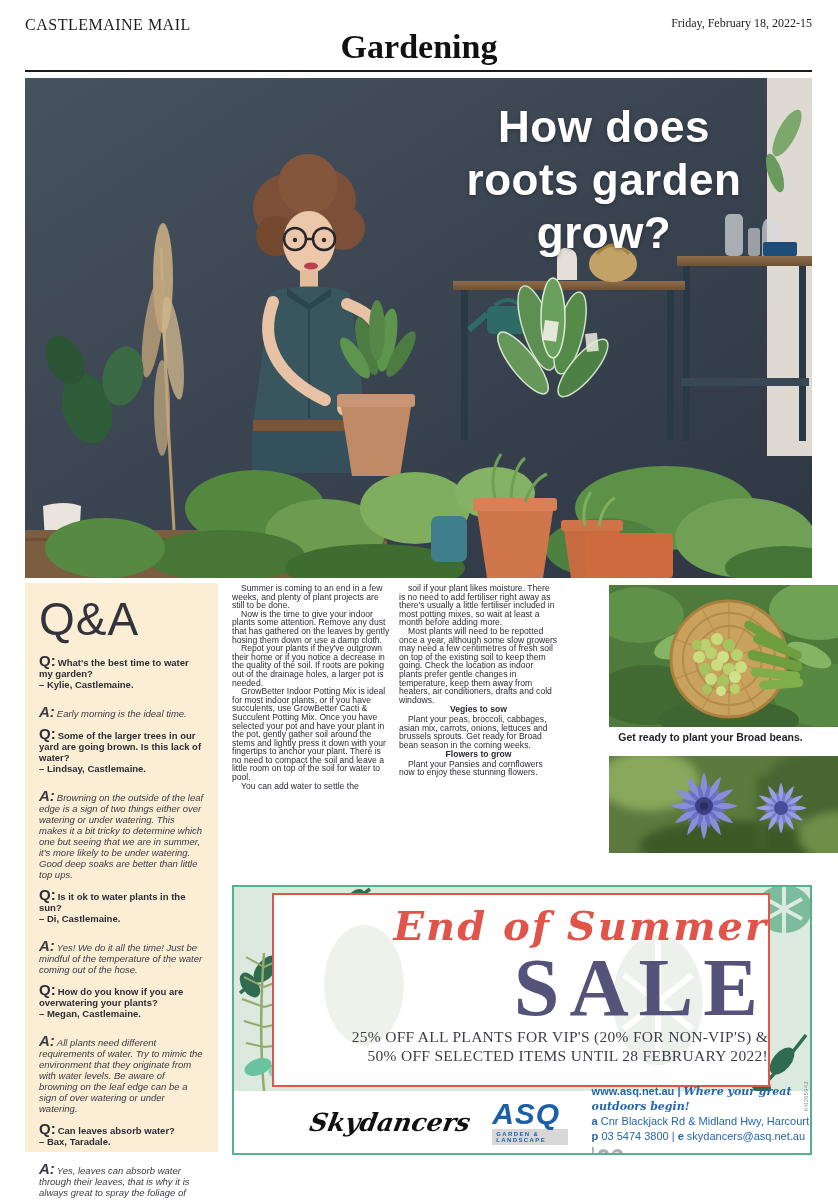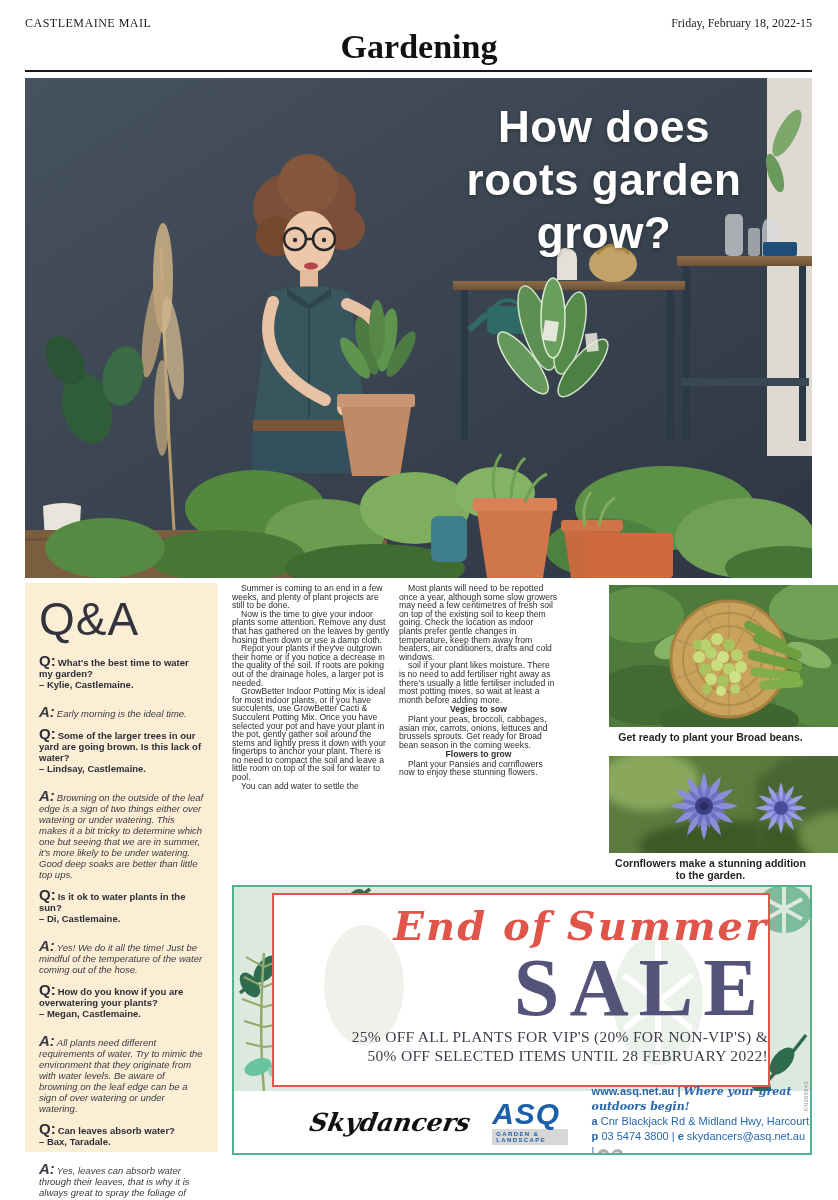--- a/index.html
+++ b/index.html
@@ -3,21 +3,21 @@
 <meta charset="utf-8">
 <style>
   * { margin:0; padding:0; box-sizing:border-box; }
   html,body { background:#f2f2f2; }
   .page {
     position:relative; width:838px; height:1200px; margin:0 auto;
     background:#ffffff; overflow:hidden;
     font-family:"Liberation Sans", sans-serif; color:#2e2e36;
   }
   
-  .masthead { position:absolute; left:25px; top:16px; font-family:"Liberation Serif", serif; font-size:12px; letter-spacing:.5px; color:#1c1c1c; }
+  .masthead { position:absolute; left:25px; top:16px; font-family:"Liberation Serif", serif; font-size:16px; letter-spacing:.5px; color:#1c1c1c; }
   .pagedate { position:absolute; right:26px; top:16px; font-family:"Liberation Serif", serif; font-size:12px; color:#1c1c1c; }
   .section-title { position:absolute; left:0; right:0; top:28px; text-align:center;
     font-family:"Liberation Serif", serif; font-size:34px; font-weight:bold; color:#111; }
   .rule { position:absolute; left:25px; right:26px; top:70px; border-top:2.5px solid #1a1a1a; }
   
   .hero { position:absolute; left:25px; top:78px; width:787px; height:500px; overflow:hidden; background:#3c4754; }
   .hero svg { display:block; }
   .hero-headline {
     position:absolute; top:22px; right:28px; width:360px; text-align:center;
     font-size:44px; line-height:53px; font-weight:bold; color:#ffffff; letter-spacing:.5px;
@@ -245,22 +245,22 @@
 
   <div class="col col1">
     <p>Summer is coming to an end in a few weeks, and plenty of plant projects are still to be done.</p>
     <p>Now is the time to give your indoor plants some attention. Remove any dust that has gathered on the leaves by gently hosing them down or use a damp cloth.</p>
     <p>Repot your plants if they've outgrown their home or if you notice a decrease in the quality of the soil. If roots are poking out of the drainage holes, a larger pot is needed.</p>
     <p>GrowBetter Indoor Potting Mix is ideal for most indoor plants, or if you have succulents, use GrowBetter Cacti &amp; Succulent Potting Mix. Once you have selected your pot and have your plant in the pot, gently gather soil around the stems and lightly press it down with your fingertips to anchor your plant. There is no need to compact the soil and leave a little room on top of the soil for water to pool.</p>
     <p>You can add water to settle the</p>
   </div>
 
   <div class="col col2">
+    <p>soil if your plant likes moisture. There is no need to add fertiliser right away as there's usually a little fertiliser included in most potting mixes, so wait at least a month before adding more.</p>
     <p>Most plants will need to be repotted once a year, although some slow growers may need a few centimetres of fresh soil on top of the existing soil to keep them going. Check the location as indoor plants prefer gentle changes in temperature, keep them away from heaters, air conditioners, drafts and cold windows.</p>
-    <p>soil if your plant likes moisture. There is no need to add fertiliser right away as there's usually a little fertiliser included in most potting mixes, so wait at least a month before adding more.</p>
     <div class="subhead">Vegies to sow</div>
     <p>Plant your peas, broccoli, cabbages, asian mix, carrots, onions, lettuces and brussels sprouts. Get ready for Broad bean season in the coming weeks.</p>
     <div class="subhead">Flowers to grow</div>
     <p>Plant your Pansies and cornflowers now to enjoy these stunning flowers.</p>
   </div>
 
   <div class="figures">
     <div class="fig">
       <svg width="247" height="142" viewBox="0 0 247 142">
         <rect width="247" height="142" fill="#4e7a3c"></rect>
@@ -349,21 +349,20 @@
         <g transform="translate(172,52)">
           <g transform="scale(0.95)">
               <use href="#ring12" fill="#9a9ee2"></use>
             </g>
           <g transform="rotate(15) scale(0.62)">
               <use href="#ring12" fill="#7a7ed0"></use>
             </g>
           <circle r="7" fill="#494c96"></circle>
         </g>
       </svg>
-      <div class="fig-caption">Cornflowers make a stunning addition to the garden.</div>
     </div>
   </div>
 
   <div class="ad">
 
     <svg class="ad-leaf" style="left:-4px; top:-6px;" width="150" height="120" viewBox="0 0 150 120">
       <path d="M10 112 C50 80 90 45 140 8" stroke="#2e6b4f" stroke-width="3.5" fill="none"></path>
       <ellipse cx="36" cy="88" rx="9" ry="16" fill="#2e6b4f" transform="rotate(40 36 88)"></ellipse>
       <ellipse cx="58" cy="70" rx="9" ry="16" fill="#2e6b4f" transform="rotate(-30 58 70)"></ellipse>
       <ellipse cx="80" cy="52" rx="9" ry="16" fill="#2e6b4f" transform="rotate(42 80 52)"></ellipse>

